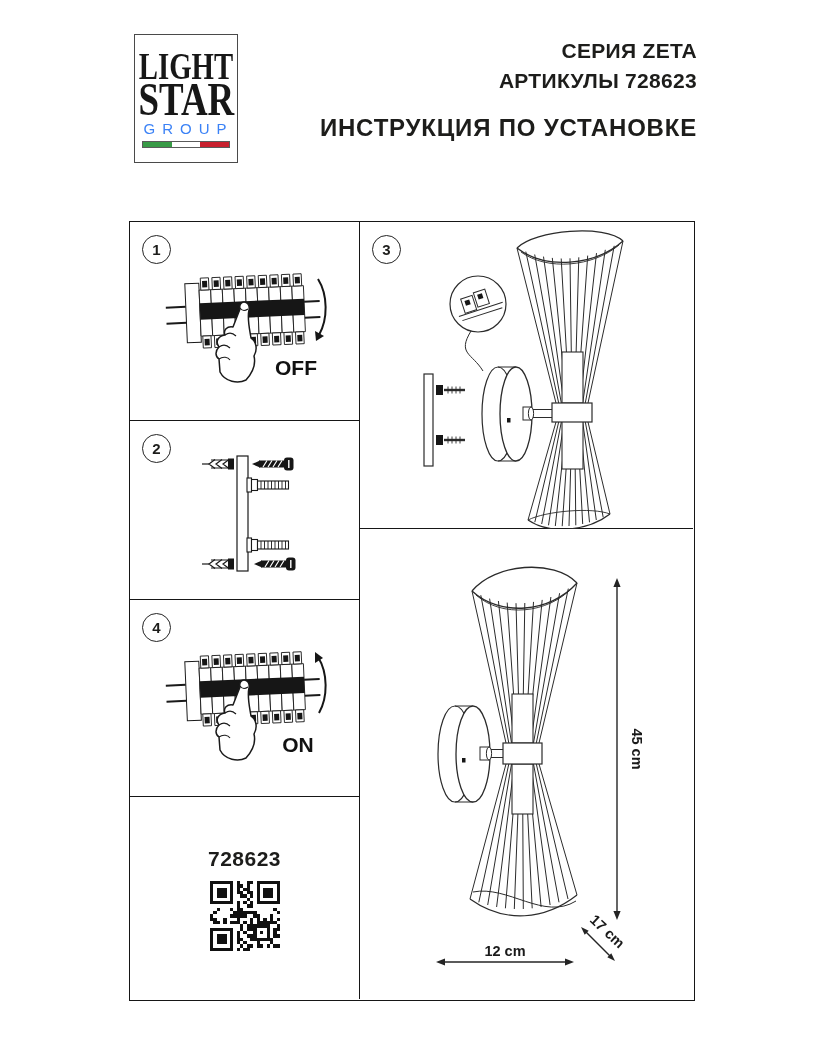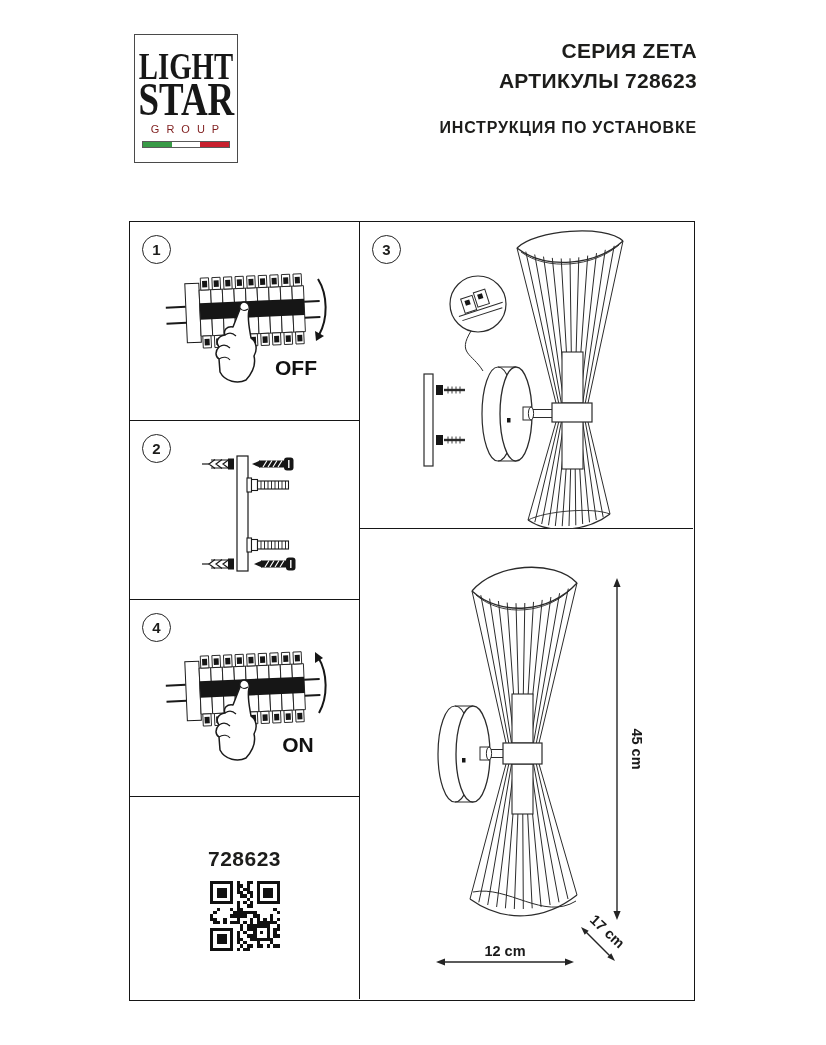--- a/index.html
+++ b/index.html
@@ -6,28 +6,28 @@
   .page{position:relative;width:826px;height:1045px;background:#fff;overflow:hidden;
         font-family:"Liberation Sans",sans-serif;color:#1d1d1b;}
   
   .logo-box{position:absolute;left:134px;top:34px;width:104px;height:129px;
             border:1px solid #4a4a4a;box-sizing:border-box;background:#fff;
             display:flex;flex-direction:column;align-items:center;padding-top:17px;}
   .logo-light{font-family:"Liberation Serif",serif;font-weight:700;font-size:36px;line-height:29px;
               color:#171717;transform:scale(.8,1.05);}
   .logo-star{font-family:"Liberation Serif",serif;font-weight:700;font-size:45px;line-height:38px;
              color:#171717;transform:scale(.82,1.02);}
-  .logo-group{font-size:11px;font-weight:400;letter-spacing:7px;text-indent:5px;color:#7f1d1d;
+  .logo-group{font-size:15px;font-weight:400;letter-spacing:7px;text-indent:5px;color:#3b82f6;
               line-height:14px;margin-top:3px;white-space:nowrap;}
   .logo-flag{margin-top:5px;width:88px;height:7px;display:flex;border:1px solid #5a5a5a;box-sizing:border-box;}
   .flag-seg{flex:1;height:100%;}
   .title-top{position:absolute;top:36px;right:129px;text-align:right;
              font-weight:700;font-size:21px;line-height:30px;letter-spacing:.3px;white-space:nowrap;}
   .title-main{position:absolute;top:115px;right:129px;text-align:center;
-              font-weight:700;font-size:16px;line-height:25px;letter-spacing:.8px;white-space:nowrap;}
+              font-weight:700;font-size:24px;line-height:25px;letter-spacing:.8px;white-space:nowrap;}
   
   .sheet{position:absolute;left:129px;top:221px;width:566px;height:780px;
          border:1.6px solid #161616;box-sizing:border-box;background:#fff;}
   .panel{position:absolute;box-sizing:border-box;background:#fff;}
   .br{border-right:1.5px solid #161616;}
   .bb{border-bottom:1.5px solid #161616;}
   .p1{left:0;top:0;width:230px;height:199px;}
   .p2{left:0;top:199px;width:230px;height:179px;}
   .p4{left:0;top:378px;width:230px;height:197px;}
   .p5{left:0;top:575px;width:230px;height:202px;}

